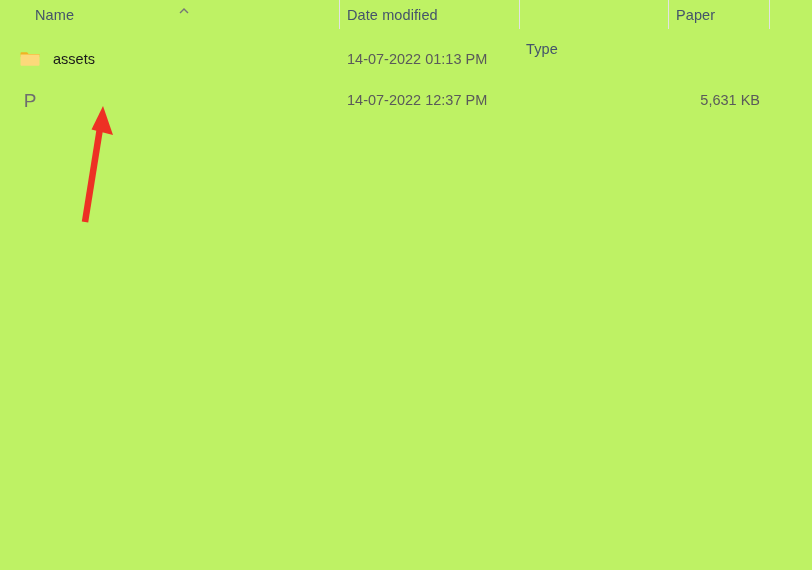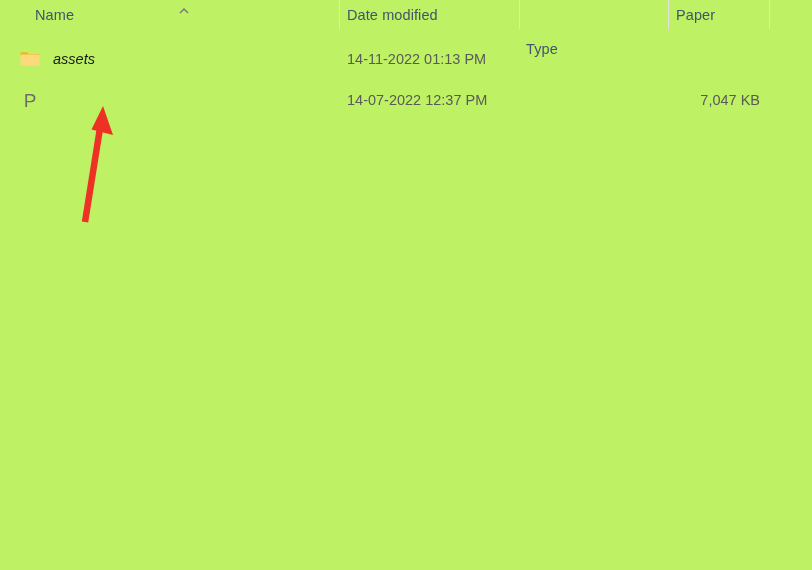--- a/index.html
+++ b/index.html
@@ -110,21 +110,21 @@
 
   .icon-slot {
     width: 20px;
     height: 20px;
     margin-right: 13px;
     display: flex;
     align-items: center;
     justify-content: center;
     flex: 0 0 auto;
   }
-  .name-text { display: inline-block; font-style: italic; }
+  .name-text { display: inline-block; }
 
   
   .p-icon {
     width: 20px;
     height: 20px;
     display: flex;
     align-items: center;
     justify-content: center;
     color: #6e6e6e;
     font-size: 19px;
@@ -178,32 +178,32 @@
     <div class="cell name">
       <span class="icon-slot">
         <svg width="20" height="16" viewBox="0 0 20 16">
           <path d="M0.5 2.2 a1 1 0 0 1 1-1 h5.6 l1.5 1.7 H0.5 Z" fill="#f0b323"></path>
           <rect x="0.5" y="3.0" width="19" height="3.2" rx="0.8" fill="#f0b323"></rect>
           <path d="M0.5 4.6 a1 1 0 0 1 1-1 h17 a1 1 0 0 1 1 1 v9.2 a1 1 0 0 1 -1 1 h-17 a1 1 0 0 1 -1 -1 Z" fill="#fcd97a"></path>
         </svg>
       </span>
       <span class="name-text">assets</span>
     </div>
-    <div class="cell date">14-11-2022 01:13 PM</div>
+    <div class="cell date">14-07-2022 01:13 PM</div>
     <div class="cell size"></div>
   </div>
 
   <div class="row r1">
     <div class="cell name">
       <span class="icon-slot">
         <span class="p-icon">P</span>
       </span>
     </div>
     <div class="cell date">14-07-2022 12:37 PM</div>
-    <div class="cell size">7,047 KB</div>
+    <div class="cell size">5,631 KB</div>
   </div>
 
   <div class="annotation-arrow">
     <svg width="70" height="140" viewBox="0 0 70 140">
       <line x1="25" y1="127" x2="40.5" y2="30" stroke="#ed3124" stroke-width="6.5" stroke-linecap="butt"></line>
       <polygon points="43,11 53,40 31.5,34.5" fill="#ed3124"></polygon>
     </svg>
   </div>
 
 </div>

